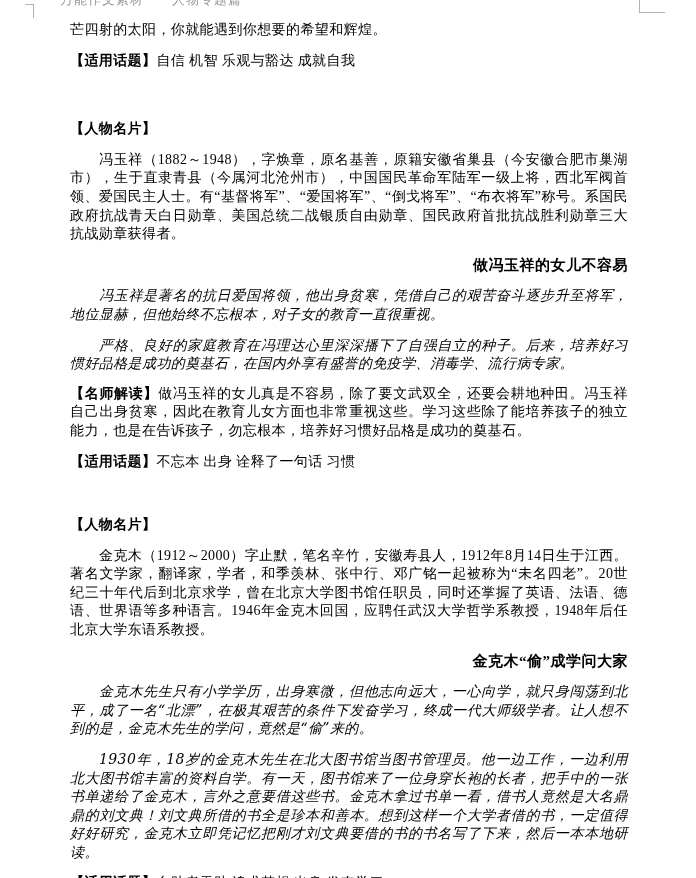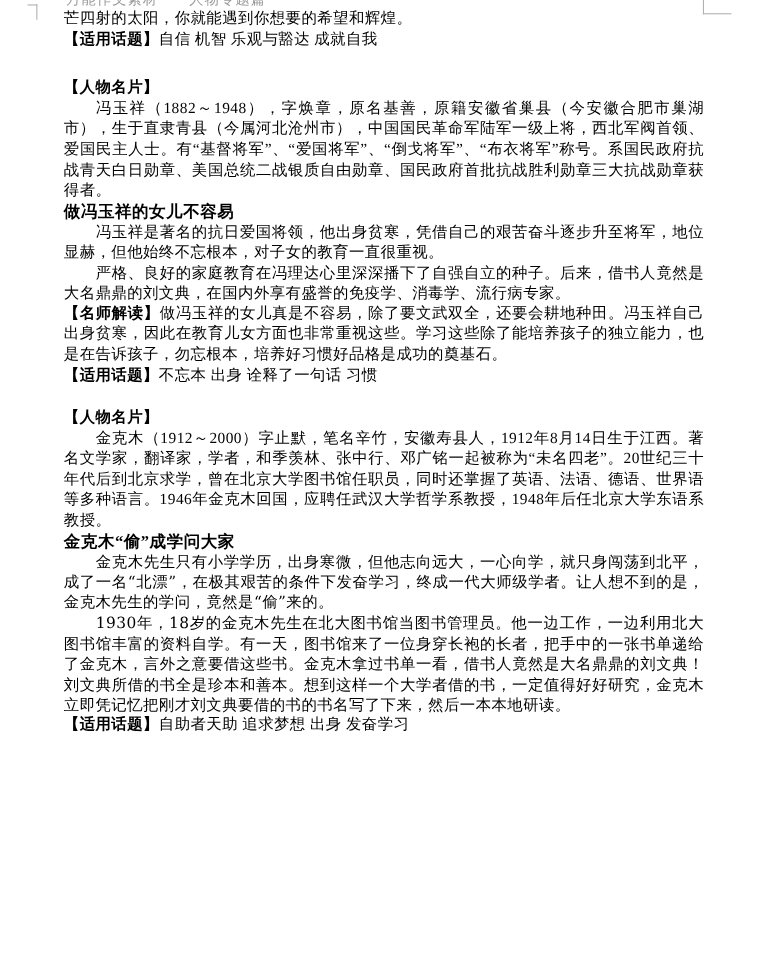--- a/index.html
+++ b/index.html
@@ -33,33 +33,34 @@
     border-right: 1px solid #b2b2b2;
     border-top: 1px solid #b2b2b2;
   }
   .crop-right {
     position: absolute; left: 639px; top: 0;
     width: 25px; height: 12px;
     border-left: 1px solid #b2b2b2;
     border-bottom: 1px solid #b2b2b2;
   }
   p {
-    margin: 0;
+    margin: 12px;
     font-size: 14px;
     line-height: 18.6px;
     letter-spacing: 0.4px;
     text-align: justify;
   }
   .indent { text-indent: 29px; }
   .kai {
+    font-style: italic;
     font-family: "DejaVu Serif", "Liberation Serif", serif;
   }
   .bold { font-weight: bold; }
   .story-title {
-    text-align: left;
+    text-align: right;
     font-weight: bold;
     font-size: 15px;
     letter-spacing: 0.5px;
   }
   .gap-a { height: 26px; }
   .gap-b { height: 21px; }
   .gap-c { height: 16px; }
 </style>
 </head>
 <body>
@@ -72,21 +73,21 @@
 
   <p>芒四射的太阳，你就能遇到你想要的希望和辉煌。</p>
   <p><span class="bold">【适用话题】</span><span>自信 机智 乐观与豁达 成就自我</span></p>
 
   <div class="gap-a"></div>
 
   <p class="bold">【人物名片】</p>
   <p class="indent">冯玉祥（1882～1948），字焕章，原名基善，原籍安徽省巢县（今安徽合肥市巢湖市），生于直隶青县（今属河北沧州市），中国国民革命军陆军一级上将，西北军阀首领、爱国民主人士。有“基督将军”、“爱国将军”、“倒戈将军”、“布衣将军”称号。系国民政府抗战青天白日勋章、美国总统二战银质自由勋章、国民政府首批抗战胜利勋章三大抗战勋章获得者。</p>
   <p class="story-title">做冯玉祥的女儿不容易</p>
   <p class="indent kai">冯玉祥是著名的抗日爱国将领，他出身贫寒，凭借自己的艰苦奋斗逐步升至将军，地位显赫，但他始终不忘根本，对子女的教育一直很重视。</p>
-  <p class="indent kai">严格、良好的家庭教育在冯理达心里深深播下了自强自立的种子。后来，借书人竟然是大名鼎鼎的刘文典，在国内外享有盛誉的免疫学、消毒学、流行病专家。</p>
+  <p class="indent kai">严格、良好的家庭教育在冯理达心里深深播下了自强自立的种子。后来，培养好习惯好品格是成功的奠基石，在国内外享有盛誉的免疫学、消毒学、流行病专家。</p>
   <p><span class="bold">【名师解读】</span><span>做冯玉祥的女儿真是不容易，除了要文武双全，还要会耕地种田。冯玉祥自己出身贫寒，因此在教育儿女方面也非常重视这些。学习这些除了能培养孩子的独立能力，也是在告诉孩子，勿忘根本，培养好习惯好品格是成功的奠基石。</span></p>
   <p><span class="bold">【适用话题】</span><span>不忘本 出身 诠释了一句话 习惯</span></p>
 
   <div class="gap-b"></div>
 
   <p class="bold">【人物名片】</p>
   <p class="indent">金克木（1912～2000）字止默，笔名辛竹，安徽寿县人，1912年8月14日生于江西。著名文学家，翻译家，学者，和季羡林、张中行、邓广铭一起被称为“未名四老”。20世纪三十年代后到北京求学，曾在北京大学图书馆任职员，同时还掌握了英语、法语、德语、世界语等多种语言。1946年金克木回国，应聘任武汉大学哲学系教授，1948年后任北京大学东语系教授。</p>
   <p class="story-title">金克木“偷”成学问大家</p>
   <p class="indent kai">金克木先生只有小学学历，出身寒微，但他志向远大，一心向学，就只身闯荡到北平，成了一名“北漂”，在极其艰苦的条件下发奋学习，终成一代大师级学者。让人想不到的是，金克木先生的学问，竟然是“偷”来的。</p>
   <p class="indent kai">1930年，18岁的金克木先生在北大图书馆当图书管理员。他一边工作，一边利用北大图书馆丰富的资料自学。有一天，图书馆来了一位身穿长袍的长者，把手中的一张书单递给了金克木，言外之意要借这些书。金克木拿过书单一看，借书人竟然是大名鼎鼎的刘文典！刘文典所借的书全是珍本和善本。想到这样一个大学者借的书，一定值得好好研究，金克木立即凭记忆把刚才刘文典要借的书的书名写了下来，然后一本本地研读。</p>

